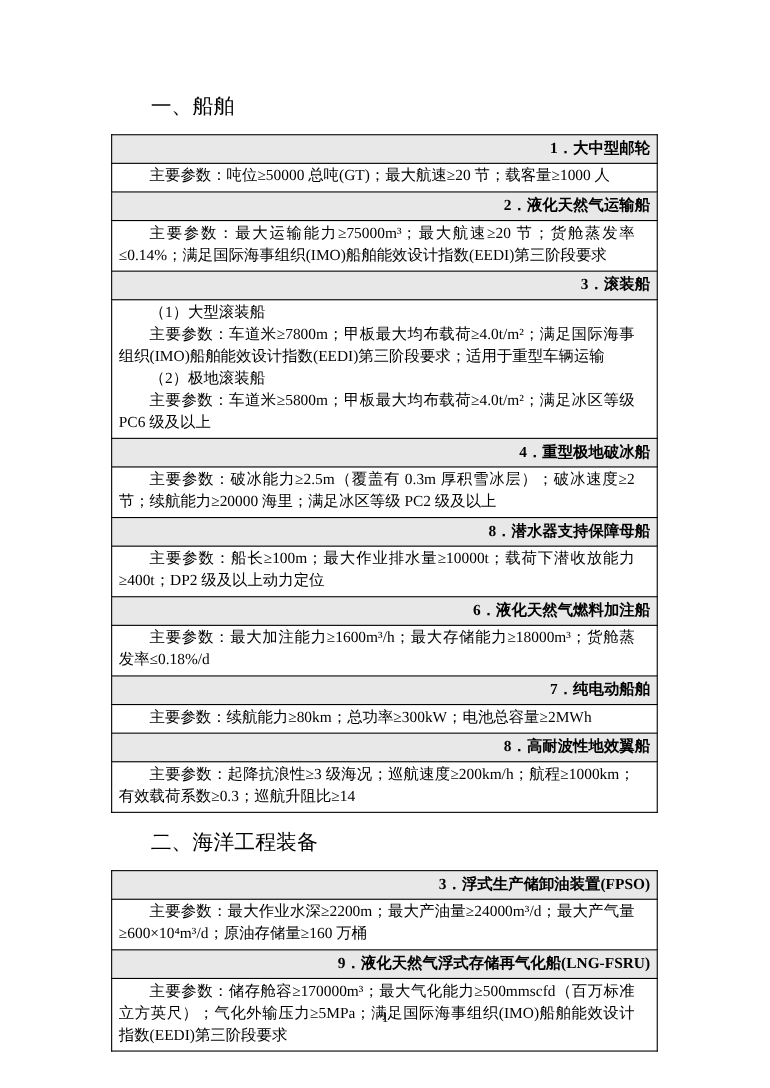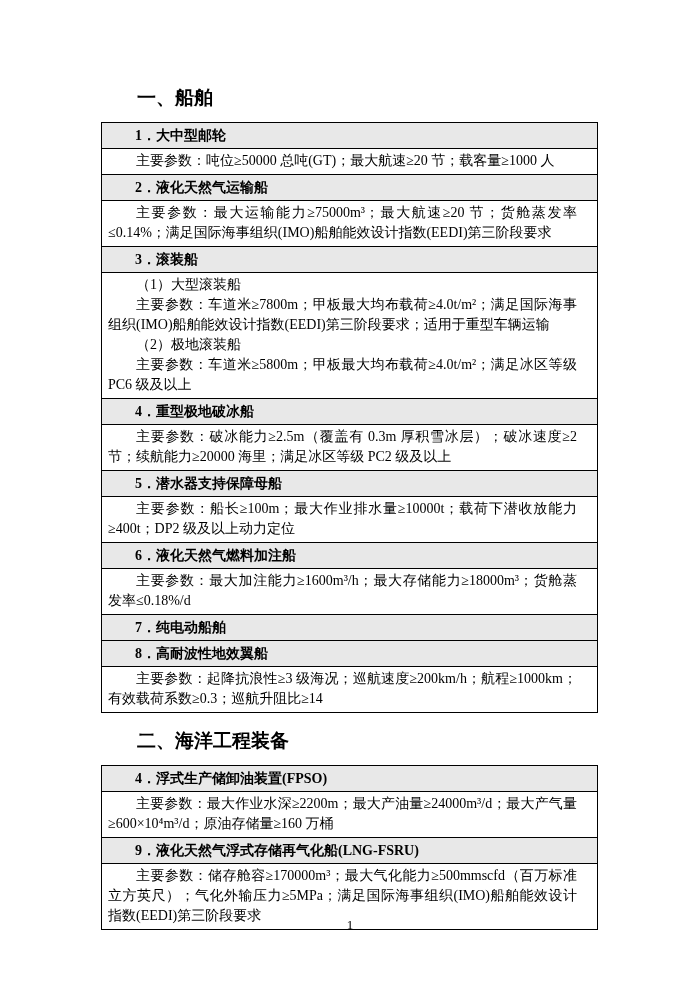--- a/index.html
+++ b/index.html
@@ -11,41 +11,42 @@
     color:#000;
     overflow:hidden;
   }
   .content{
     position:absolute;
     left:101px;top:86px;
     width:497px;
   }
   .sec-title{
     font-size:19px;
-    font-weight:bold;
+    font-weight:normal;
     margin:0 0 12px 36px;
     line-height:24px;
   }
   .sec-title.second{margin-top:16px;}
   table.spec{
     width:100%;
     border-collapse:collapse;
     table-layout:fixed;
     margin:0 0 16px 0;
   }
   table.spec td{
     border:1px solid #000;
     vertical-align:top;
     font-size:14px;
   }
   td.hd{
     background:#e8e8e8;
     font-weight:bold;
     padding:4px 6px 3px 33px;
     line-height:18px;
+    text-align:right;
   }
   td.ct{
     padding:2px 20px 3px 6px;
     line-height:20px;
   }
   .para{
     margin:0;
     text-indent:2em;
     text-align:justify;
     word-break:break-word;
@@ -101,58 +102,63 @@
         <tr>
           <td class="hd">4．重型极地破冰船</td>
         </tr>
         <tr>
           <td class="ct">
             <p class="para">主要参数：破冰能力≥2.5m（覆盖有 0.3m 厚积雪冰层）；破冰速度≥2 节；续航能力≥20000 海里；满足冰区等级 PC2 级及以上</p>
           </td>
         </tr>
 
         <tr>
-          <td class="hd">5．潜水器支持保障母船</td>
+          <td class="hd">8．潜水器支持保障母船</td>
         </tr>
         <tr>
           <td class="ct">
             <p class="para">主要参数：船长≥100m；最大作业排水量≥10000t；载荷下潜收放能力≥400t；DP2 级及以上动力定位</p>
           </td>
         </tr>
 
         <tr>
           <td class="hd">6．液化天然气燃料加注船</td>
         </tr>
         <tr>
           <td class="ct">
             <p class="para">主要参数：最大加注能力≥1600m³/h；最大存储能力≥18000m³；货舱蒸发率≤0.18%/d</p>
           </td>
         </tr>
 
         <tr>
           <td class="hd">7．纯电动船舶</td>
         </tr>
+        <tr>
+          <td class="ct">
+            <p class="para">主要参数：续航能力≥80km；总功率≥300kW；电池总容量≥2MWh</p>
+          </td>
+        </tr>
 
         <tr>
           <td class="hd">8．高耐波性地效翼船</td>
         </tr>
         <tr>
           <td class="ct">
             <p class="para">主要参数：起降抗浪性≥3 级海况；巡航速度≥200km/h；航程≥1000km；有效载荷系数≥0.3；巡航升阻比≥14</p>
           </td>
         </tr>
       </tbody>
     </table>
 
     <h2 class="sec-title second">二、海洋工程装备</h2>
 
     <table class="spec">
       <tbody>
         <tr>
-          <td class="hd">4．浮式生产储卸油装置(FPSO)</td>
+          <td class="hd">3．浮式生产储卸油装置(FPSO)</td>
         </tr>
         <tr>
           <td class="ct">
             <p class="para">主要参数：最大作业水深≥2200m；最大产油量≥24000m³/d；最大产气量≥600×10⁴m³/d；原油存储量≥160 万桶</p>
           </td>
         </tr>
 
         <tr>
           <td class="hd">9．液化天然气浮式存储再气化船(LNG-FSRU)</td>
         </tr>

